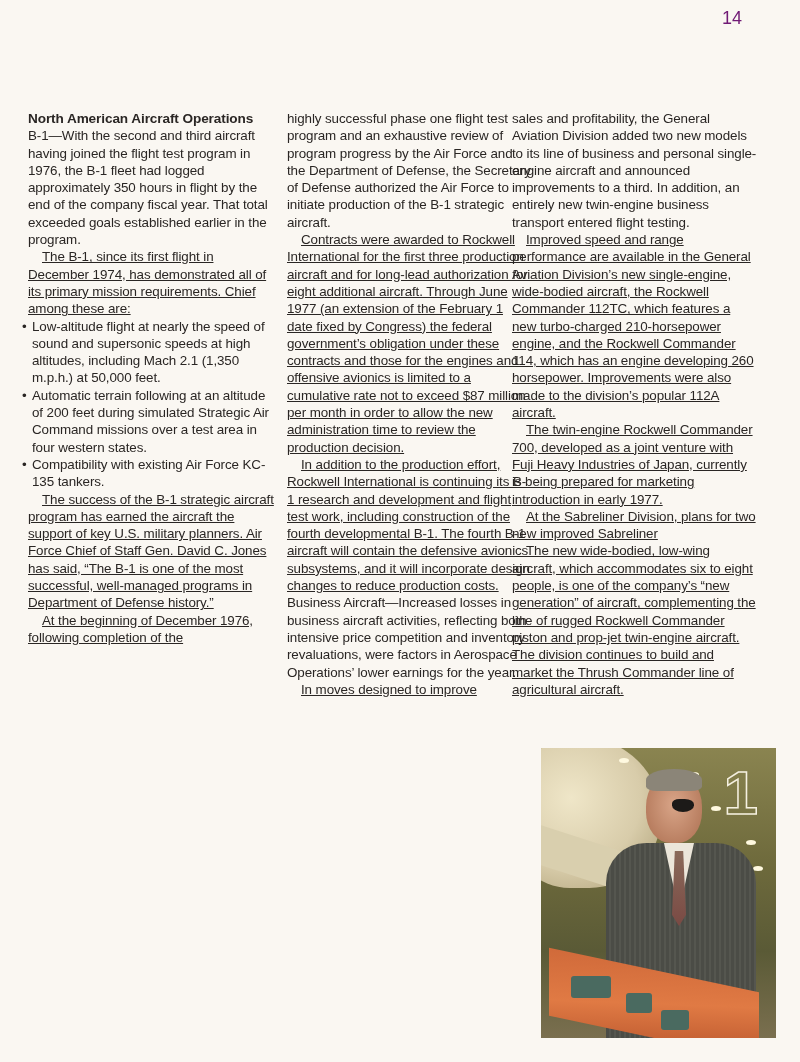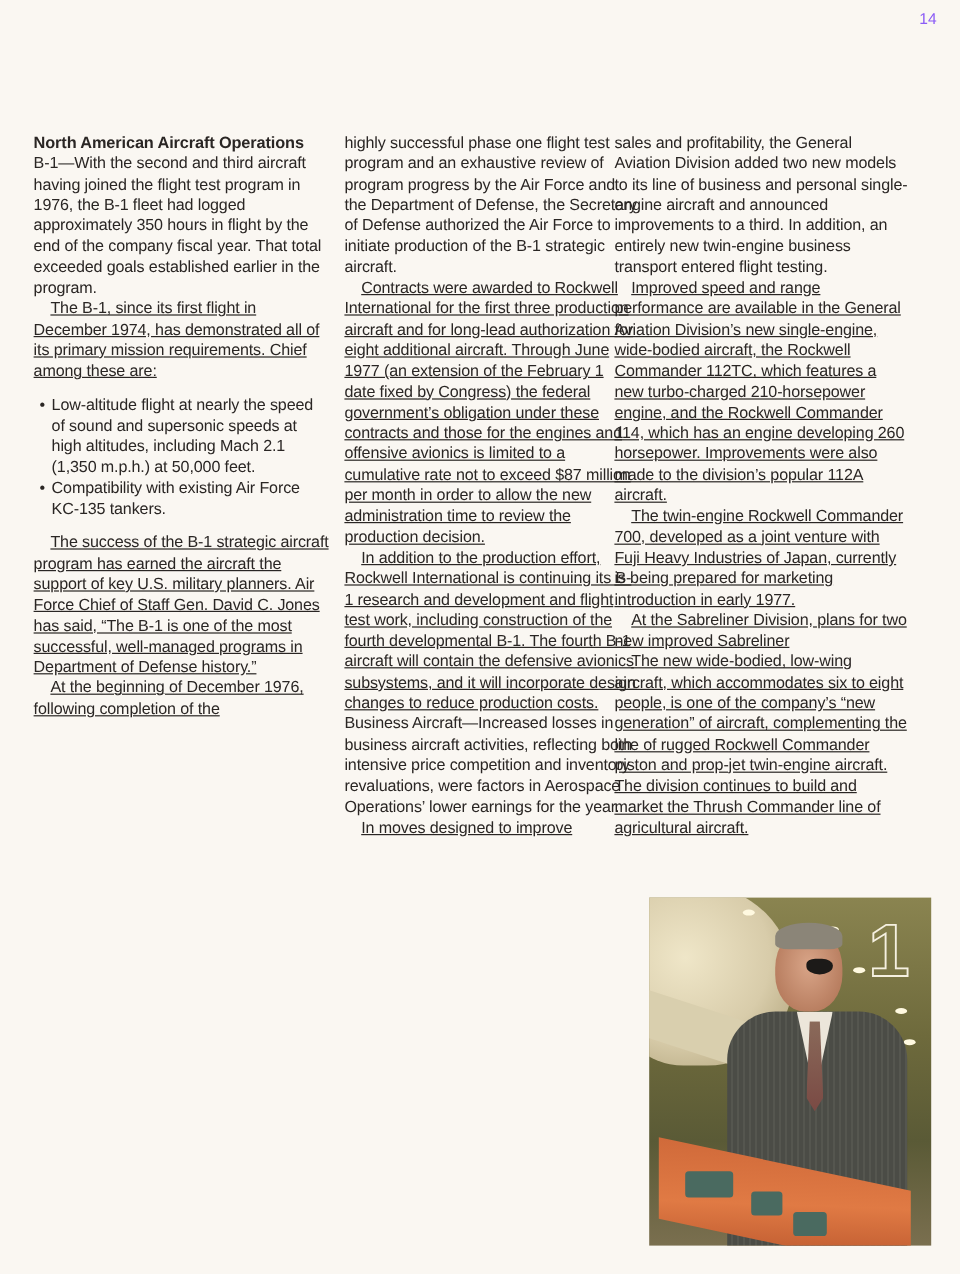--- a/index.html
+++ b/index.html
@@ -4,36 +4,36 @@
 <style>
   html, body { margin: 0; padding: 0; }
   body {
     width: 800px; height: 1062px; overflow: hidden;
     background: #faf7f2;
     font-family: "Liberation Sans", sans-serif;
     color: #2a2624;
     position: relative;
   }
   .page-number {
-    position: absolute; top: 8px; left: 766px;
-    font-size: 13px; color: #8b5cf6;
+    position: absolute; top: 8px; left: 722px;
+    font-size: 18px; color: #701a75;
   }
   .col {
     position: absolute; top: 110px; width: 250px;
     font-size: 13.4px; line-height: 17.3px;
     letter-spacing: -0.1px;
   }
   .col1 { left: 28px; }
   .col2 { left: 287px; width: 245px; }
   .col3 { left: 512px; width: 245px; }
   .col p { margin: 0; }
   .col .indent { text-indent: 14px; text-decoration: underline; }
   .heading { font-weight: bold; font-size: 13.6px; }
   .runin { }
-  ul.bullets { list-style: none; margin: 11px; padding: 0; }
+  ul.bullets { list-style: none; margin: 0; padding: 0; }
   ul.bullets li { position: relative; padding-left: 4px; margin-left: 0; }
   ul.bullets li::before {
     content: "\2022"; position: absolute; left: -6px; top: 0;
   }
   .photo {
     position: absolute; left: 541px; top: 748px; width: 235px; height: 290px;
     overflow: hidden;
     background: linear-gradient(180deg, #8a8450 0%, #6e6a3c 40%, #5a5a36 70%, #7a6f4f 100%);
   }
   .photo .fuselage {
@@ -95,20 +95,21 @@
 <body>
 
 <div class="page-number">14</div>
 
 <div class="col col1">
   <p class="heading">North American Aircraft Operations</p>
   <p><span class="runin">B-1</span><span>—With the second and third aircraft having joined the flight test program in 1976, the B-1 fleet had logged approximately 350 hours in flight by the end of the company fiscal year. That total exceeded goals established earlier in the program.</span></p>
   <p class="indent">The B-1, since its first flight in December 1974, has demonstrated all of its primary mission requirements. Chief among these are:</p>
   <ul class="bullets">
     <li>Low-altitude flight at nearly the speed of sound and supersonic speeds at high altitudes, including Mach 2.1 (1,350 m.p.h.) at 50,000 feet.</li>
+    <li>Automatic terrain following at an altitude of 200 feet during simulated Strategic Air Command missions over a test area in four western states.</li>
     <li>Compatibility with existing Air Force KC-135 tankers.</li>
   </ul>
   <p class="indent">The success of the B-1 strategic aircraft program has earned the aircraft the support of key U.S. military planners. Air Force Chief of Staff Gen. David C. Jones has said, “The B-1 is one of the most successful, well-managed programs in Department of Defense history.”</p>
   <p class="indent">At the beginning of December 1976, following completion of the</p>
 </div>
 
 <div class="col col2">
   <p>highly successful phase one flight test program and an exhaustive review of program progress by the Air Force and the Department of Defense, the Secretary of Defense authorized the Air Force to initiate production of the B-1 strategic aircraft.</p>
   <p class="indent">Contracts were awarded to Rockwell International for the first three production aircraft and for long-lead authorization for eight additional aircraft. Through June 1977 (an extension of the February 1 date fixed by Congress) the federal government’s obligation under these contracts and those for the engines and offensive avionics is limited to a cumulative rate not to exceed $87 million per month in order to allow the new administration time to review the production decision.</p>
   <p class="indent">In addition to the production effort, Rockwell International is continuing its B-1 research and development and flight test work, including construction of the fourth developmental B-1. The fourth B-1 aircraft will contain the defensive avionics subsystems, and it will incorporate design changes to reduce production costs.</p>

